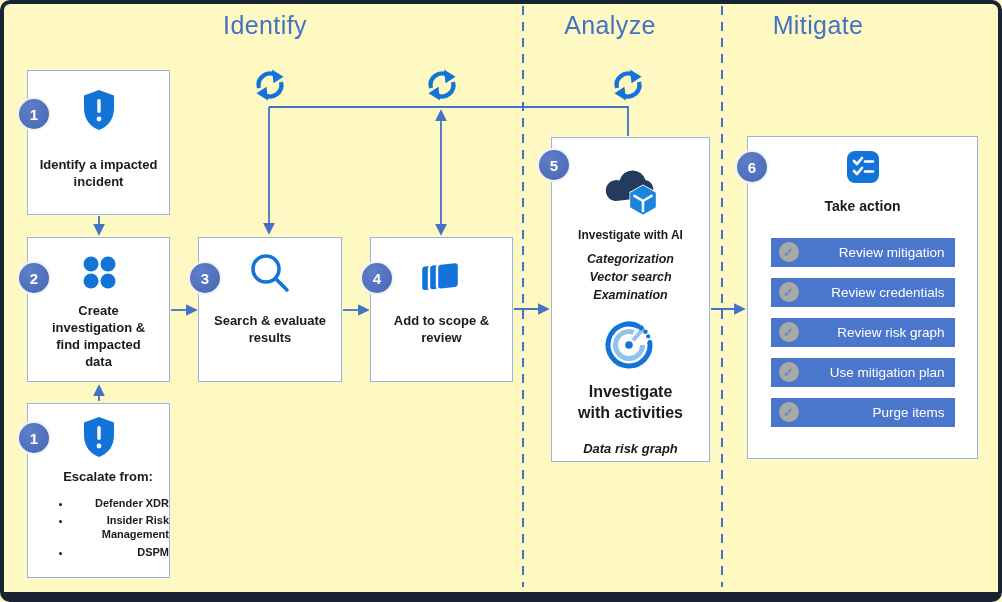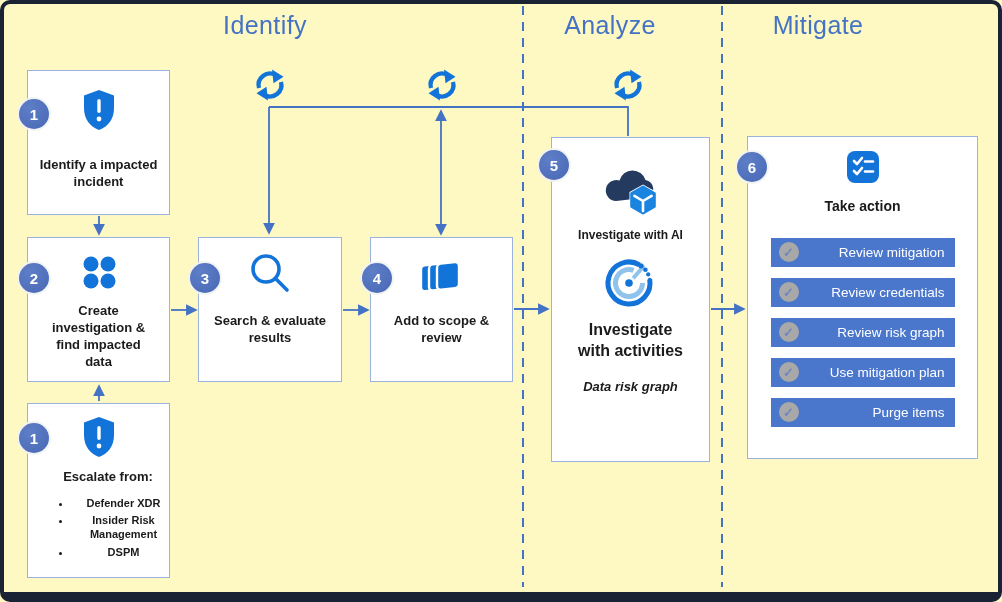--- a/index.html
+++ b/index.html
@@ -42,21 +42,21 @@
   #card-2 .icon-wrap { margin-top:14px; }
   #card-2 .card-label { margin-top:7px; padding:0 14px; }
   #card-3 .icon-wrap { margin-top:12px; }
   #card-3 .card-label { margin-top:13px; padding:0 12px; }
   #card-4 .icon-wrap { margin-top:14px; }
   #card-4 .card-label { margin-top:15px; padding:0 21px; }
 
   #card-esc .icon-wrap { margin-top:12px; }
   #card-esc .card-label { margin-top:7px;padding-left:19px; }
   .esc-list { list-style:disc; margin:10px 0 0; padding-left:44px; width:100%; box-sizing:border-box;
-              text-align:center; }
+              text-align:right; }
   .esc-list li { font-size:11px; font-weight:700; color:#1b1b1b; margin-bottom:3px; line-height:1.3;
                  padding-left:6px; }
 
   #card-5 .icon-wrap.cloud { margin-top:22px; }
   .ai-heading { font-weight:700; font-size:12px; color:#1b1b1b; margin-top:6px; }
   .ai-methods { margin-top:8px; font-style:italic; font-weight:700; font-size:12.5px; color:#1b1b1b;
                 line-height:1.45; text-align:center; }
   #card-5 .icon-wrap.gauge { margin-top:13px; }
   .act-heading { font-weight:700; font-size:16px; color:#1b1b1b; margin-top:5px; text-align:center;
                  line-height:1.3; padding:0 24px; }
@@ -184,20 +184,25 @@
     <div class="num">5</div>
     <span class="icon-wrap cloud">
       <svg width="64" height="58" viewBox="0 0 64 58">
         <path d="M17 41 a10.5 10.5 0 1 1 3.5 -20.5 a13.5 13.5 0 0 1 26 -0.5 a9 9 0 0 1 1.5 17.5 z" fill="#243A5E"></path>
         <polygon points="44,24.5 57.5,32 57.5,48 44,55.5 30.5,48 30.5,32" fill="#ffffff"></polygon>
         <polygon points="44,27 55.3,33.5 55.3,46.5 44,53 32.7,46.5 32.7,33.5" fill="#1B84E0" stroke="#1B84E0" stroke-width="3" stroke-linejoin="round"></polygon>
         <path d="M44 41 L44 51 M44 41 L35.4 35.8 M44 41 L52.6 35.8" stroke="#ffffff" stroke-width="2.6" fill="none" stroke-linecap="round"></path>
       </svg>
     </span>
     <div class="ai-heading">Investigate with AI</div>
+    <div class="ai-methods">
+      <div>Categorization</div>
+      <div>Vector search</div>
+      <div>Examination</div>
+    </div>
     <span class="icon-wrap gauge">
       <svg width="56" height="56" viewBox="0 0 56 56">
         <path d="M46.7 24.4 A21 21 0 1 1 36.5 9.8" fill="none" stroke="#1273D8" stroke-width="5"></path>
         <path d="M39.5 28 A13.5 13.5 0 1 1 30.6 15.3" fill="none" stroke="#8FC3EC" stroke-width="5"></path>
         <line x1="26" y1="28" x2="40" y2="12" stroke="#8FC3EC" stroke-width="4" stroke-linecap="round"></line>
         <circle cx="26" cy="28" r="6.5" fill="#ffffff"></circle>
         <circle cx="26" cy="28" r="3.8" fill="#1273D8"></circle>
         <circle cx="38.0" cy="10.8" r="2.6" fill="#1273D8"></circle>
         <circle cx="42.4" cy="14.7" r="2.3" fill="#1273D8"></circle>
         <circle cx="45.2" cy="19.4" r="2.1" fill="#1273D8"></circle>

